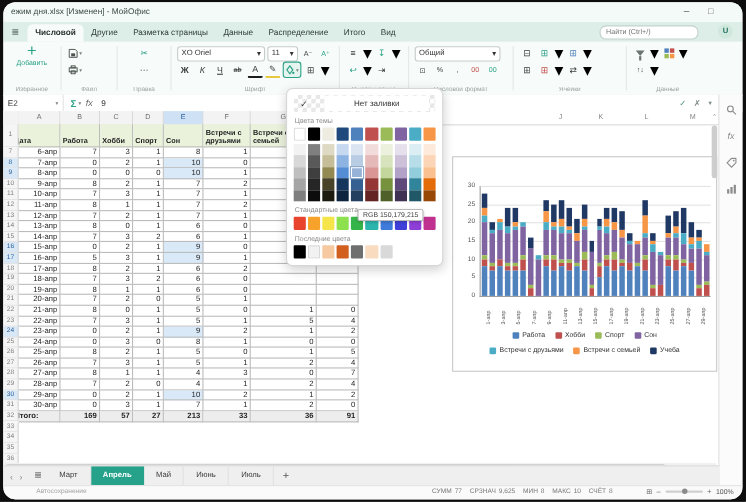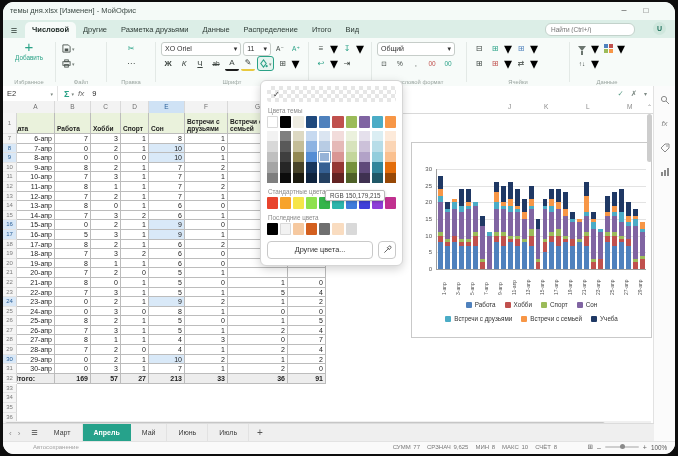--- a/index.html
+++ b/index.html
@@ -125,31 +125,31 @@
   .zdot{position:absolute;left:15px;top:-2px;width:5px;height:5px;background:#8a8a8a;border-radius:50%;}
   .zpct{font-size:6.3px;color:#555;}
 </style>
 </head>
 <body>
 
 <div class="stage">
 <div class="win">
 
   <div class="titlebar">
-    <span class="title-text">темы дня.xlsx [Изменен] - МойОфис</span>
+    <span class="title-text">ежим дня.xlsx [Изменен] - МойОфис</span>
     <span class="winbtn btn-min">–</span>
     <span class="winbtn btn-max">□</span>
   </div>
 
   <div class="menubar">
     <span class="hamburger">≡</span>
     <span id="menutabs" style="display:flex;align-items:flex-end;">
           <span class="menutab active">Числовой</span>
           <span class="menutab">Другие</span>
-          <span class="menutab">Разметка друзьями</span>
+          <span class="menutab">Разметка страницы</span>
           <span class="menutab">Данные</span>
           <span class="menutab">Распределение</span>
           <span class="menutab">Итого</span>
           <span class="menutab">Вид</span>
         </span>
     <input class="searchbox" placeholder="Найти (Ctrl+/)" style="">
     <span class="avatar">U</span>
   </div>
 
   <div class="toolbar">
@@ -947,20 +947,21 @@
               <span class="lsw" style="background: rgb(31, 56, 100);"></span>
               <span>Учеба</span>
             </span>
           </div>
     </div>
   </div>
 
   <div class="dropdown">
     <div class="nofill">
       <span class="chk">✓</span>
+      <span class="lbl">Нет заливки</span>
     </div>
     <div class="seclab">Цвета темы</div>
     <div class="swrow" id="themerow">
           <div class="sw bordered" style="background: rgb(255, 255, 255);"></div>
           <div class="sw" style="background: rgb(0, 0, 0);"></div>
           <div class="sw" style="background: rgb(238, 236, 225);"></div>
           <div class="sw" style="background: rgb(31, 73, 125);"></div>
           <div class="sw" style="background: rgb(79, 129, 189);"></div>
           <div class="sw" style="background: rgb(192, 80, 77);"></div>
           <div class="sw" style="background: rgb(155, 187, 89);"></div>
@@ -1057,28 +1058,20 @@
     <div class="seclab">Последние цвета</div>
     <div class="swrow" id="recentrow">
           <div class="sw" style="background: rgb(0, 0, 0);"></div>
           <div class="sw bordered" style="background: rgb(242, 242, 242);"></div>
           <div class="sw" style="background: rgb(246, 201, 160);"></div>
           <div class="sw" style="background: rgb(211, 95, 30);"></div>
           <div class="sw" style="background: rgb(111, 111, 111);"></div>
           <div class="sw" style="background: rgb(249, 220, 192);"></div>
           <div class="sw" style="background: rgb(217, 217, 217);"></div>
         </div>
-    <div class="ddfoot">
-      <div class="morecolors">Другие цвета...</div>
-      <div class="eyedrop">
-            <svg width="9" height="9" viewBox="0 0 10 10">
-              <path d="M1.5 8.5 L5.5 4.5 M5 3 l2 2 M6.5 1.5 a1.4 1.4 0 0 1 2 2 l-1.5 1.5 -2-2 z" stroke="#555" stroke-width="1" fill="none"></path>
-            </svg>
-          </div>
-    </div>
   </div>
 
   <span class="vscroll-up">⌃</span>
   <div class="vthumb"></div>
   <div class="hscroll">
         <div class="hthumb"></div>
       </div>
 
   <div class="sidebar">
     <span class="sico">

